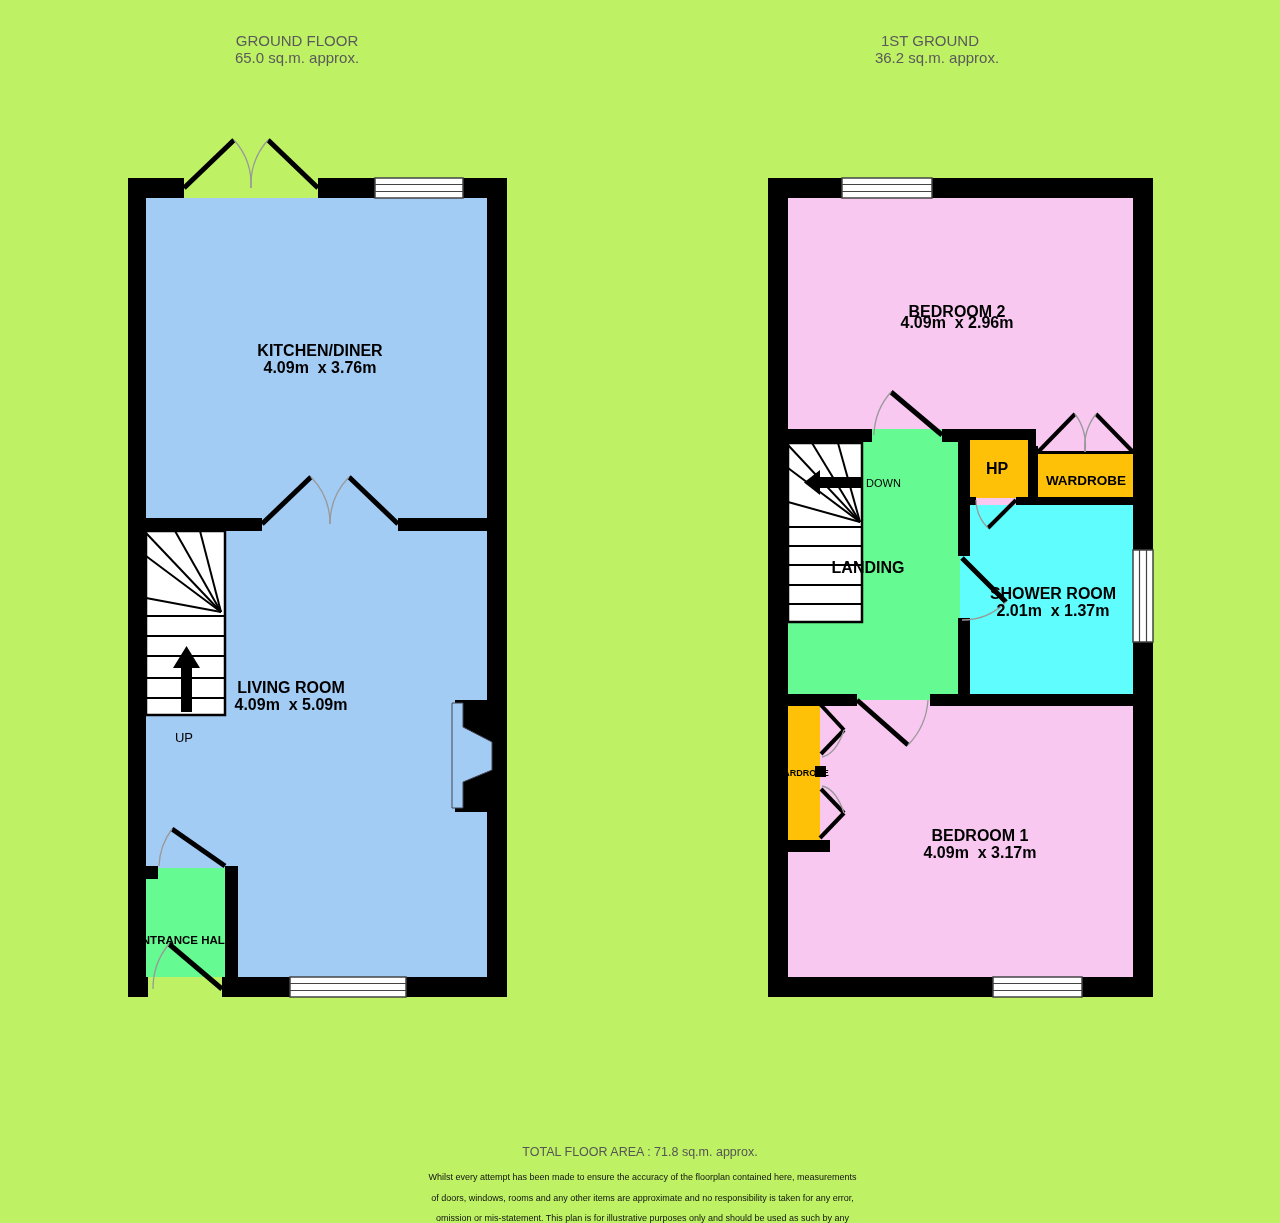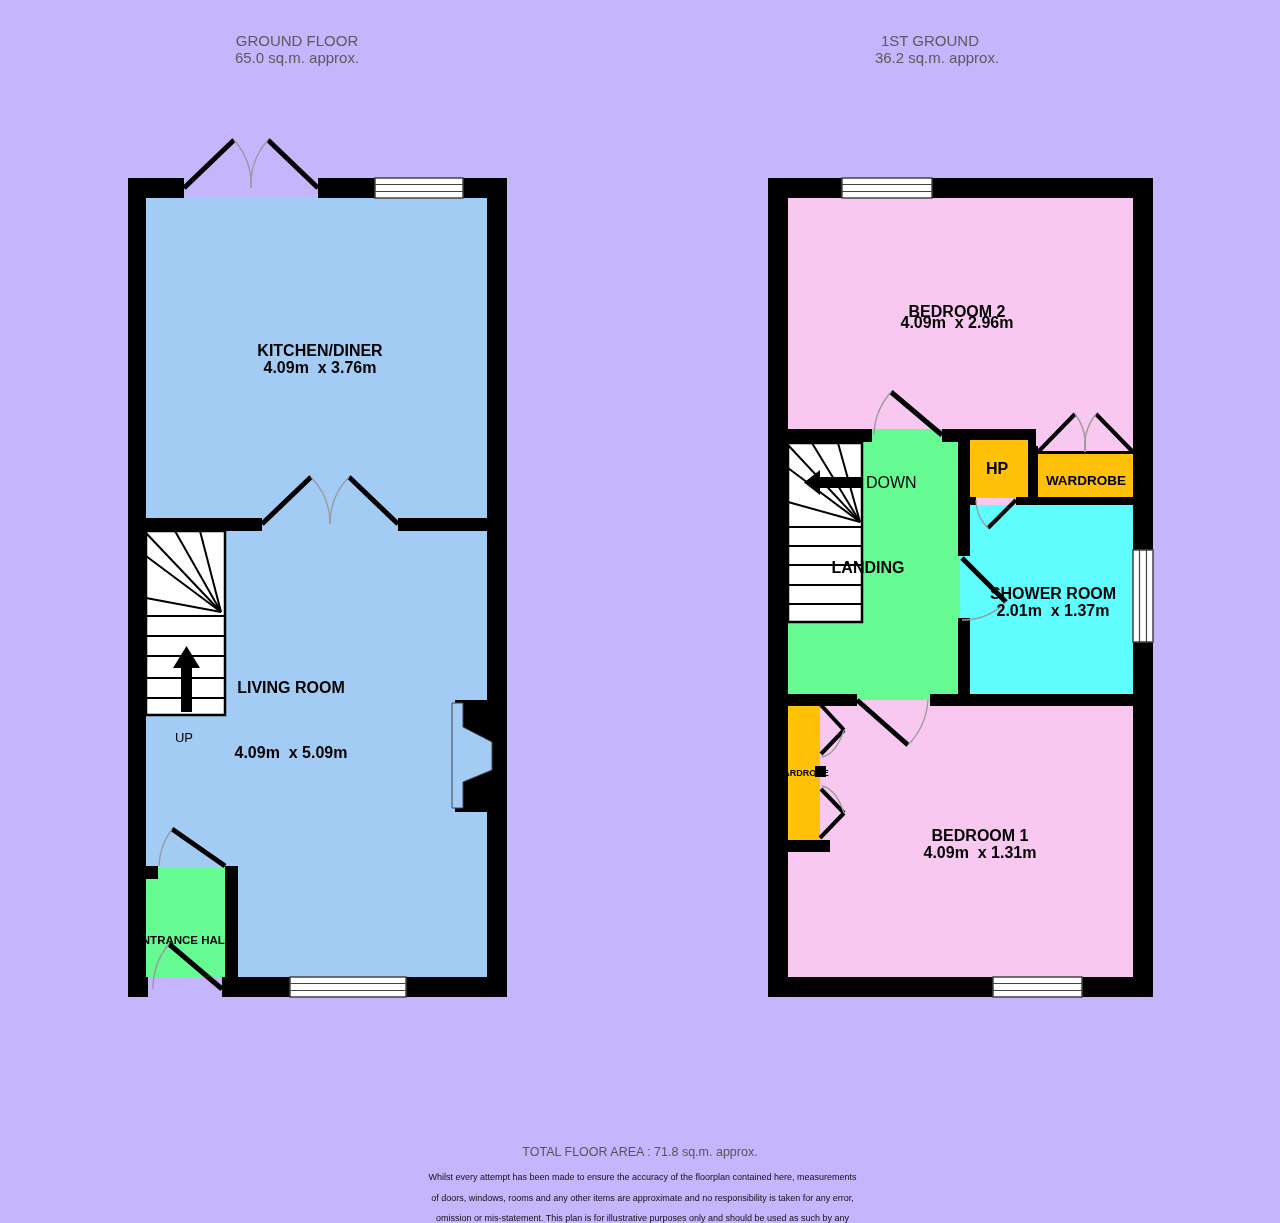--- a/index.html
+++ b/index.html
@@ -1,27 +1,27 @@
 <!DOCTYPE html>
 <html><head>
 <meta charset="utf-8">
 <style>
   html,body{margin:0;padding:0;background:#fff;}
-  .canvas{position:relative;width:1280px;height:1223px;background:#c4b5fd;
+  .canvas{position:relative;width:1280px;height:1223px;background:#bef264;
           font-family:"Liberation Sans",sans-serif;overflow:hidden;}
   .plan-svg{position:absolute;left:0;top:0;}
   .lbl{position:absolute;transform:translate(-50%,-50%);white-space:pre;text-align:center;color:#000;}
   .hdr{color:#5a5a5a;font-size:15px;line-height:17px;}
   .room-name{font-weight:bold;font-size:16px;}
   .room-dims{font-weight:bold;font-size:16px;}
   .small-lbl{font-size:13px;}
   .tiny-bold{font-weight:bold;font-size:11.5px;}
   .micro-bold{font-weight:bold;font-size:9px;}
   .wardrobe-lbl{font-weight:bold;font-size:13.5px;}
-  .down-lbl{position:absolute;transform:translate(0,-50%);font-size:16px;white-space:pre;}
+  .down-lbl{position:absolute;transform:translate(0,-50%);font-size:11px;white-space:pre;}
   .total-area{color:#555;font-size:12.5px;}
   .disclaimer{position:absolute;left:640px;top:1162px;transform:translate(-50%,0);
               font-size:9px;line-height:10.2px;color:#111;text-align:center;white-space:pre;}
   .wall{fill:#000;}
   .win{fill:#fff;stroke:#444;stroke-width:1.5;}
   .winline{stroke:#444;stroke-width:1.2;}
   .door{stroke:#000;stroke-width:5;stroke-linecap:butt;}
   .door-thin{stroke:#000;stroke-width:4;}
   .arc{stroke:#999;stroke-width:1.3;fill:none;}
   .stairbox{fill:#fff;stroke:#000;stroke-width:2.5;}
@@ -223,38 +223,38 @@
 
 <div class="lbl hdr" style="left:297px;top:40px;">GROUND FLOOR</div>
 <div class="lbl hdr" style="left:297px;top:57px;">65.0 sq.m. approx.</div>
 <div class="lbl hdr" style="left:930px;top:40px;">1ST GROUND</div>
 <div class="lbl hdr" style="left:937px;top:57px;">36.2 sq.m. approx.</div>
 
 <div class="lbl room-name" style="left:320px;top:351px;">KITCHEN/DINER</div>
 <div class="lbl room-dims" style="left:320px;top:368px;">4.09m  x 3.76m</div>
 
 <div class="lbl room-name" style="left:291px;top:688px;">LIVING ROOM</div>
-<div class="lbl room-dims" style="left:291px;top:705px;margin-top:48px;">4.09m  x 5.09m</div>
+<div class="lbl room-dims" style="left:291px;top:705px;">4.09m  x 5.09m</div>
 
 <div class="lbl small-lbl" style="left:184px;top:737px;">UP</div>
 <div class="lbl tiny-bold" style="left:183px;top:931px;margin-top:9px;">ENTRANCE HALL</div>
 
 <div class="lbl room-name" style="left:957px;top:306px;margin-top:6px;">BEDROOM 2</div>
 <div class="lbl room-dims" style="left:957px;top:323px;">4.09m  x 2.96m</div>
 
 <div class="down-lbl" style="left:866px;top:483px;">DOWN</div>
 <div class="lbl room-name" style="left:868px;top:568px;">LANDING</div>
 <div class="lbl room-name" style="left:997px;top:469px;">HP</div>
 <div class="lbl wardrobe-lbl" style="left:1086px;top:480px;">WARDROBE</div>
 
 <div class="lbl room-name" style="left:1053px;top:594px;">SHOWER ROOM</div>
 <div class="lbl room-dims" style="left:1053px;top:611px;">2.01m  x 1.37m</div>
 
 <div class="lbl room-name" style="left:980px;top:836px;">BEDROOM 1</div>
-<div class="lbl room-dims" style="left:980px;top:853px;">4.09m  x 1.31m</div>
+<div class="lbl room-dims" style="left:980px;top:853px;">4.09m  x 3.17m</div>
 <div class="lbl micro-bold" style="left:802px;top:773px;">WARDROBE</div>
 
 <div class="lbl total-area" style="left:640px;top:1152px;">TOTAL FLOOR AREA : 71.8 sq.m. approx.</div>
 
 <div class="disclaimer">
   <span>Whilst every attempt has been made to ensure the accuracy of the floorplan contained here, measurements</span><br>
   <span>of doors, windows, rooms and any other items are approximate and no responsibility is taken for any error,</span><br>
   <span>omission or mis-statement. This plan is for illustrative purposes only and should be used as such by any</span><br>
   <br>
   <br>

